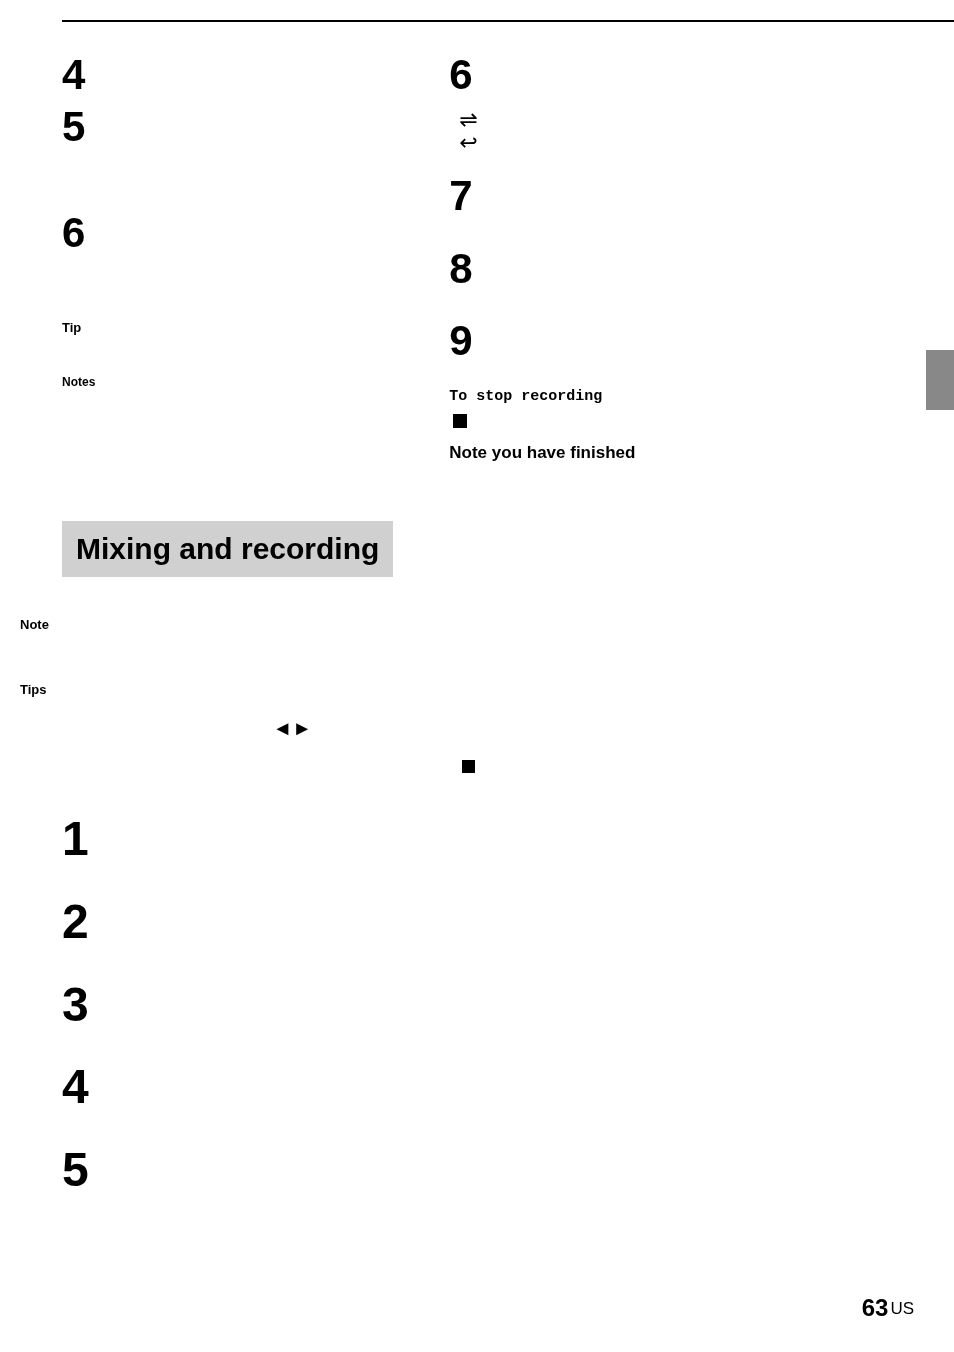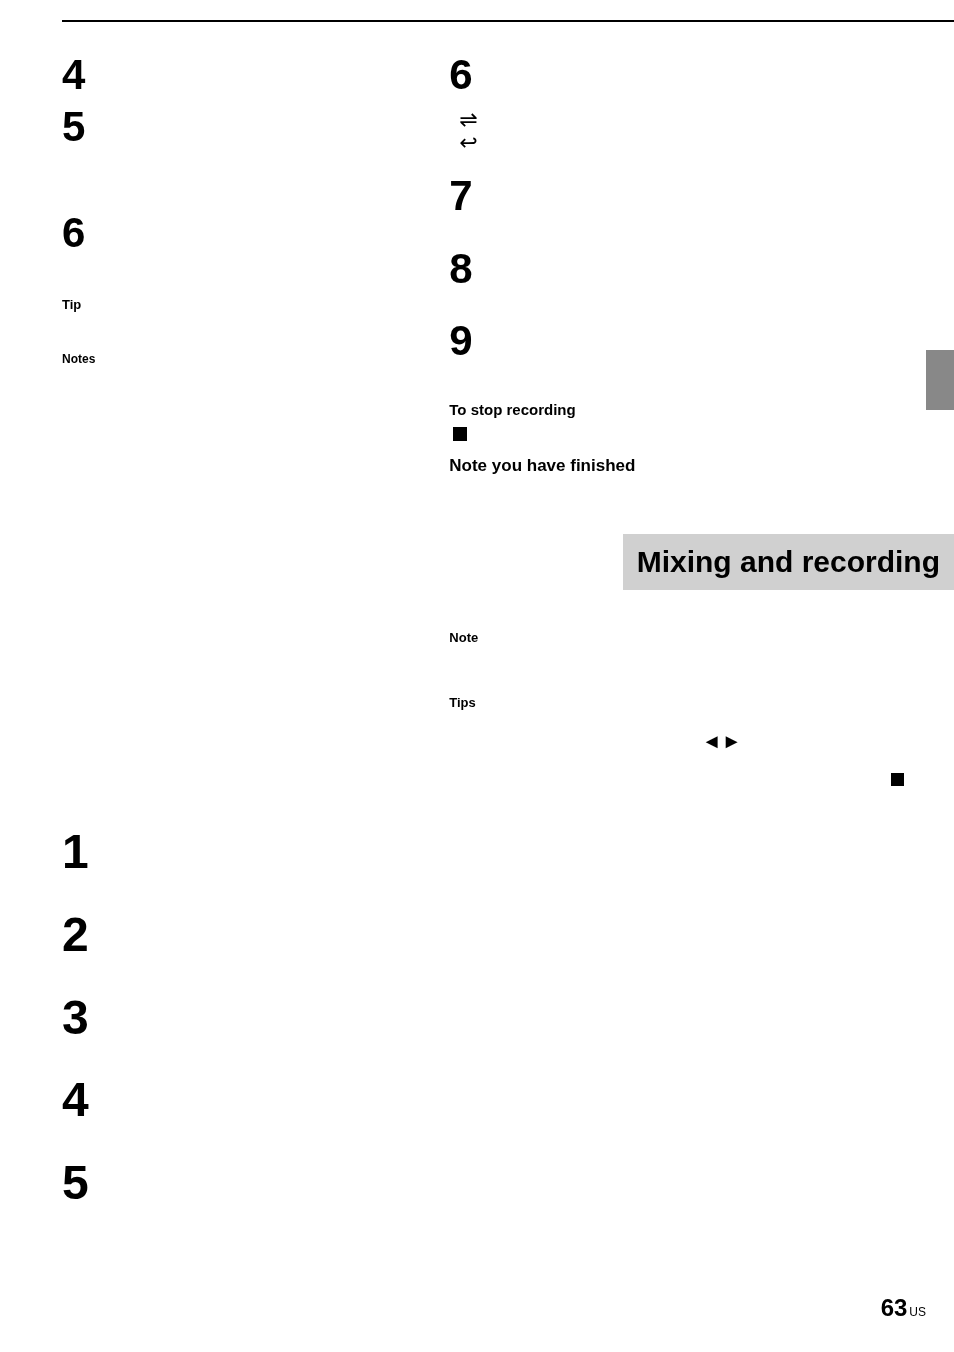--- a/index.html
+++ b/index.html
@@ -57,21 +57,21 @@
       color: #000;
       line-height: 1.1;
       margin-bottom: 10px;
       margin-top: 30px;
     }
 
     .label-tip {
       font-size: 13px;
       font-weight: 700;
       color: #000;
-      margin-top: 40px;
+      margin-top: 63px;
       margin-bottom: 4px;
     }
 
     .label-notes {
       font-size: 12px;
       font-weight: 700;
       color: #000;
       margin-top: 40px;
       margin-bottom: 4px;
     }
@@ -157,34 +157,34 @@
       font-size: 22px;
       color: #000;
       margin-top: 20px;
       margin-bottom: 10px;
     }
 
     
     .page-number-area {
       position: absolute;
       bottom: 30px;
-      right: 28px;
+      right: 40px;
       display: flex;
       align-items: flex-end;
       margin-left: 26px;
     }
 
     .page-number {
       font-size: 24px;
       font-weight: 900;
       color: #000;
     }
 
     .page-suffix {
-      font-size: 12px;
+      font-size: 17px;
       font-weight: 400;
       color: #000;
       margin-bottom: 3px;
       margin-left: 2px;
     }
 
     
     .side-marker {
       position: absolute;
       right: 0;
@@ -262,37 +262,37 @@
 
       <div class="icon-area">
         <span class="repeat-icon">⇌</span>
         <span class="repeat-icon" style="margin-top:-6px;">↩</span>
       </div>
 
       <div class="step-number" style="margin-top: 16px;">7</div>
       <div class="step-number" style="margin-top: 26px;">8</div>
       <div class="step-number" style="margin-top: 26px;">9</div>
 
-      <div class="to-stop-heading" style="margin-top: 37px;">To stop recording</div>
+      <div class="to-stop-heading" style="margin-top: 24px; font-family: Liberation Mono, monospace;">To stop recording</div>
       <div>
         <span class="stop-icon"></span>
       </div>
       <div class="after-finished-heading">Note you have finished</div>
     </div>
   </div>
 
   <div class="side-marker"></div>
 
-  <div style="padding-left: 62px; margin-top: 20px; text-align: right;">
+  <div style="padding-left: 62px; margin-top: 20px;">
     <div class="section-heading">
       <div class="section-heading-text">Mixing and recording</div>
     </div>
   </div>
 
-  <div style="display:flex; margin-top: 0;">
+  <div style="display:flex; margin-top: 0; flex-direction: column;">
     <div style="width:45%; padding-left:62px; padding-right:20px;">
       
     </div>
     <div style="width:55%; padding-left:20px; padding-right:40px;">
       <div class="note-label" style="margin-top:10px;">Note</div>
 
       <div class="tips-label" style="margin-top: 50px;">Tips</div>
 
       <div class="play-icon" style="text-align: center; margin-top: 20px; font-size: 20px; margin-left: 80px;">◄►</div>
 

